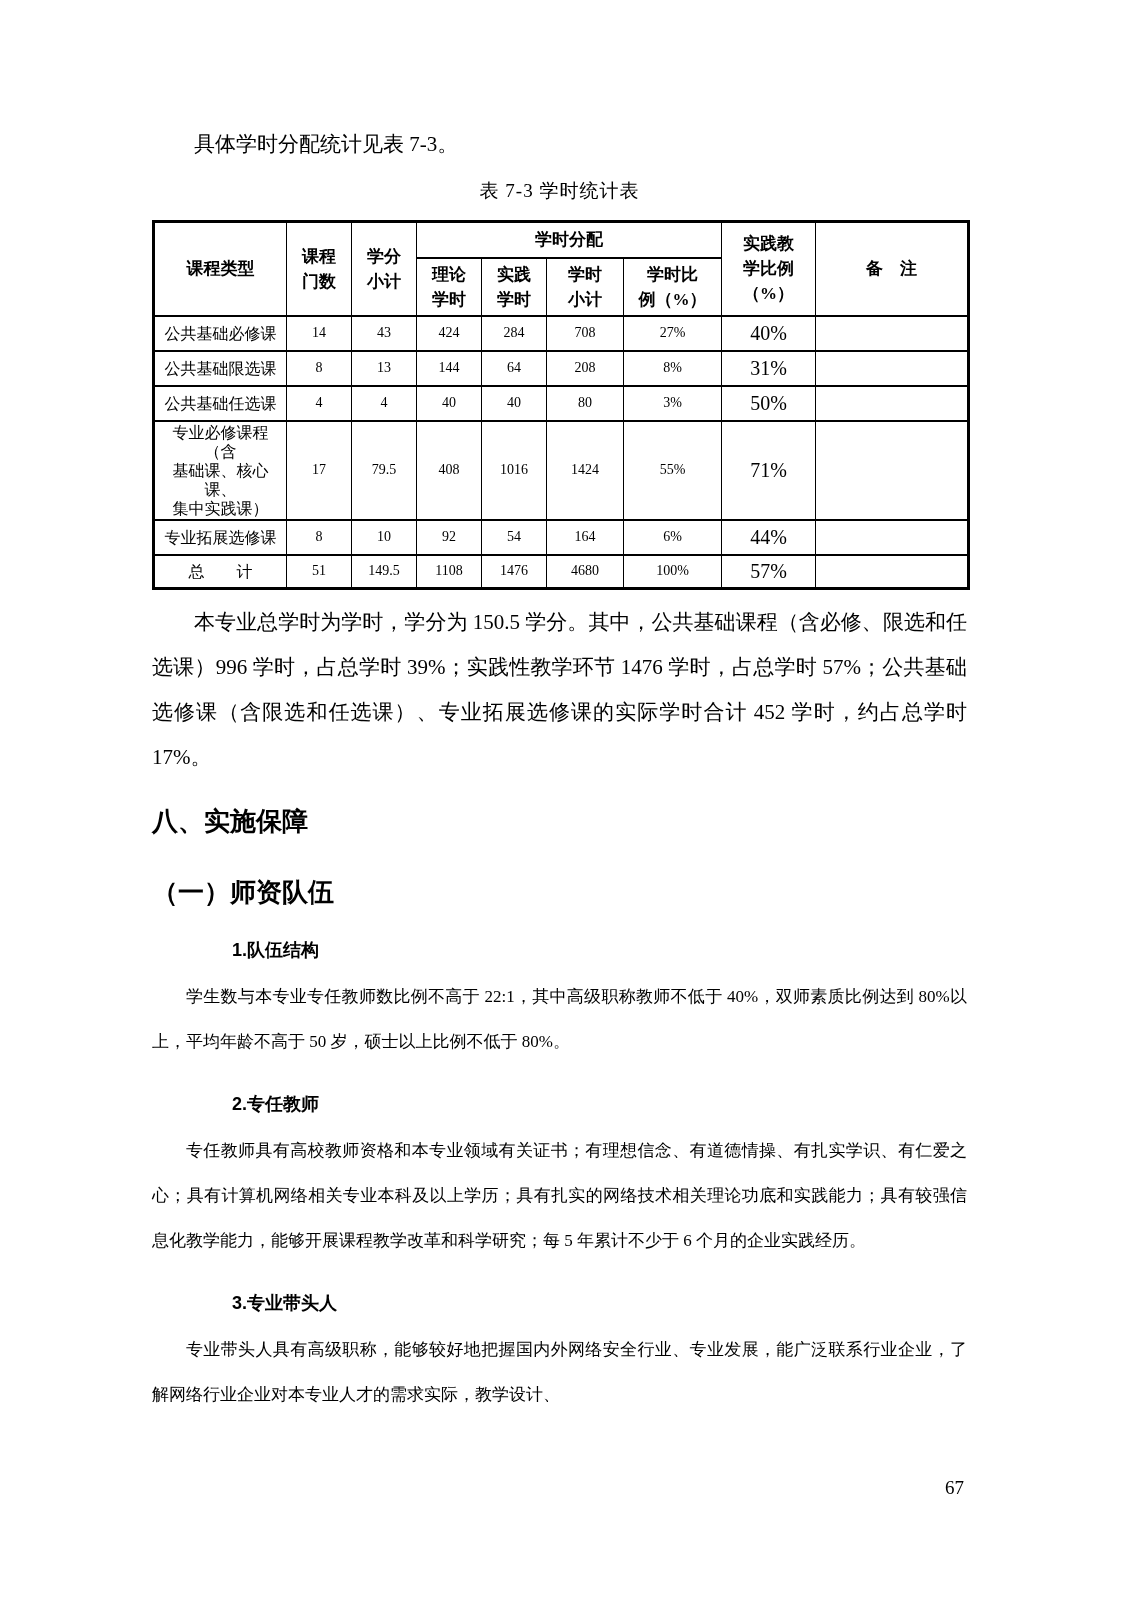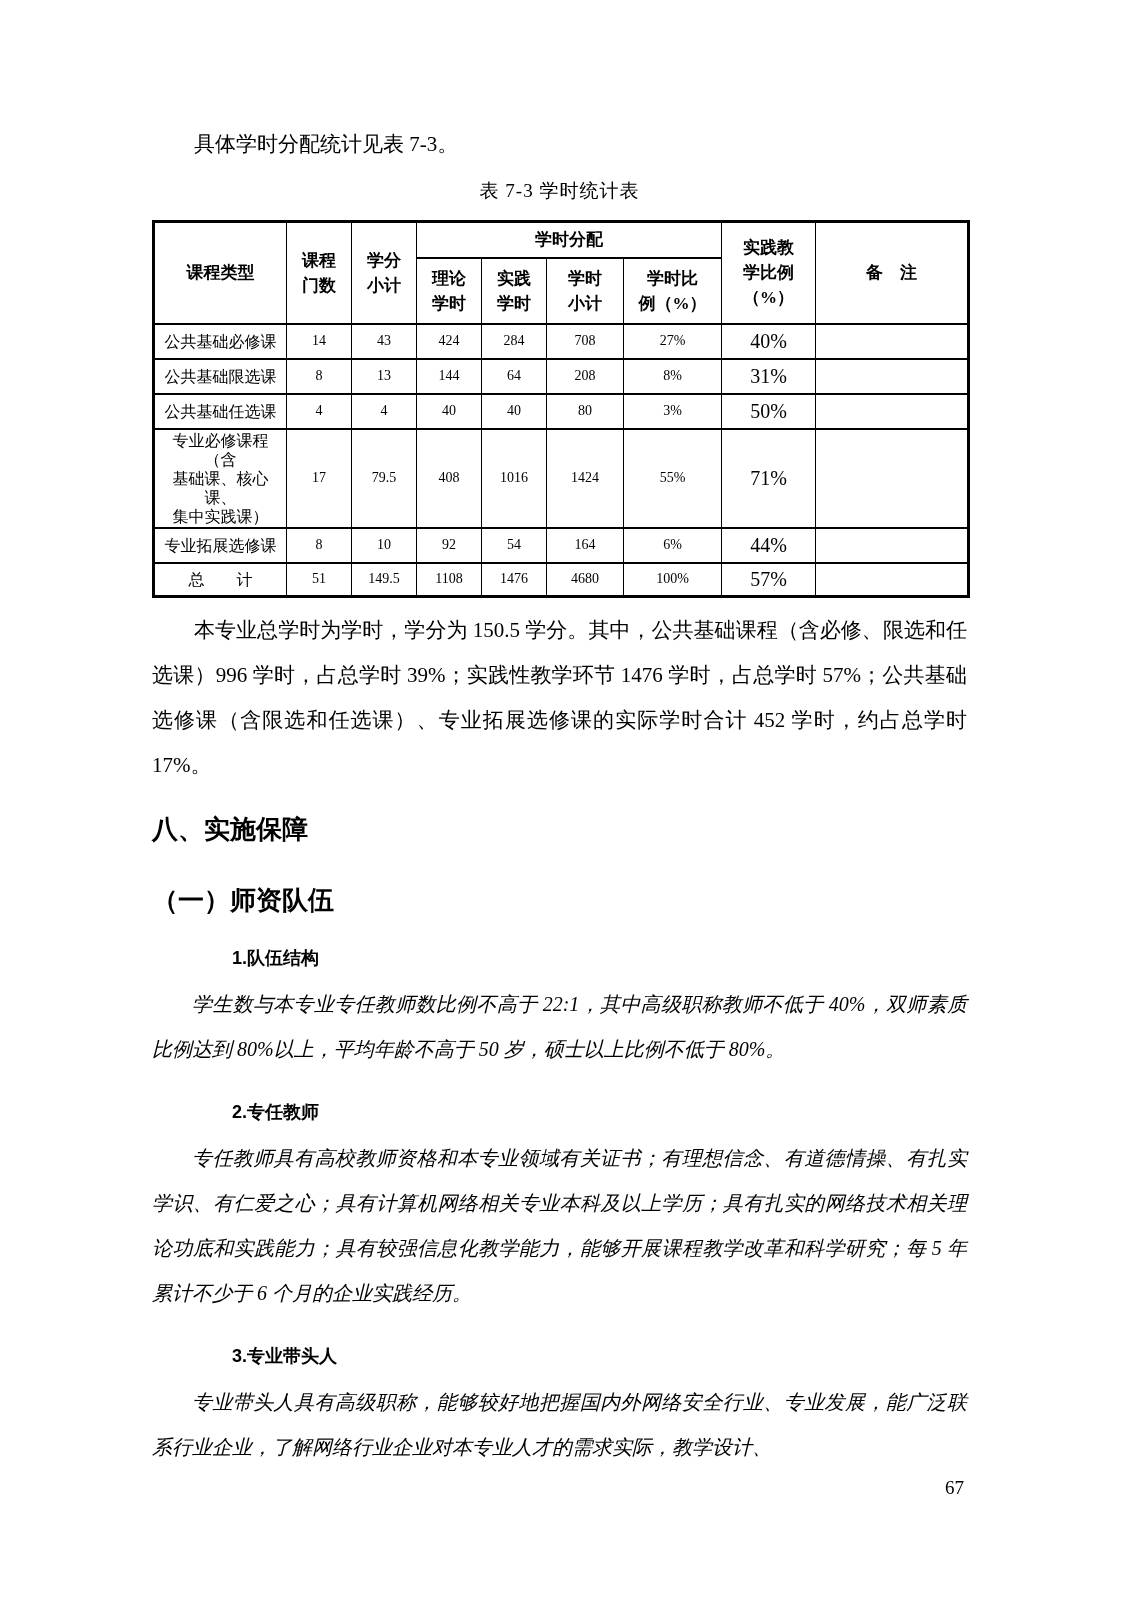--- a/index.html
+++ b/index.html
@@ -44,21 +44,21 @@
     padding: 1px 2px;
     overflow: hidden;
   }
   thead th {
     font-weight: bold;
     font-size: 17px;
     line-height: 25px;
     white-space: pre-line;
   }
   thead tr:nth-child(1) th { height: 36px; }
-  thead tr:nth-child(2) th { height: 66px; border-top-width: 1px; }
+  thead tr:nth-child(2) th { height: 58px; border-top-width: 1px; }
   th.h-alloc { border-bottom-width: 1px; }
   th.h-ratio, td.c6 { border-right-width: 2px; }
   td.c5, th.h-subtotal { border-right-color: #9a9a9a; }
   tbody td { font-size: 14px; height: 35px; }
   tbody td.c0 { font-size: 16px; line-height: 19px; white-space: pre-line; }
   tbody td.c7 { font-size: 20px; }
   tbody tr:nth-child(4) td { height: 60px; }
   tbody tr:nth-child(6) td { height: 34px; }
   .para {
     font-size: 21px;
@@ -80,26 +80,25 @@
     margin-top: 36px;
   }
   h3.sec {
     font-family: "Liberation Sans", "DejaVu Sans", sans-serif;
     font-size: 18px;
     font-weight: bold;
     margin-top: 28px;
     margin-left: 80px;
   }
   .body-para {
-    font-size: 20px;
+    font-size: 17px;
     line-height: 45px;
     text-align: justify;
     text-indent: 2em;
     margin-top: 12px;
-    font-style: italic;
   }
   .page-number {
     position: absolute;
     left: 945px; top: 1477px;
     font-size: 19px;
     text-align: center;
   }
 </style>
 </head>
 <body>

